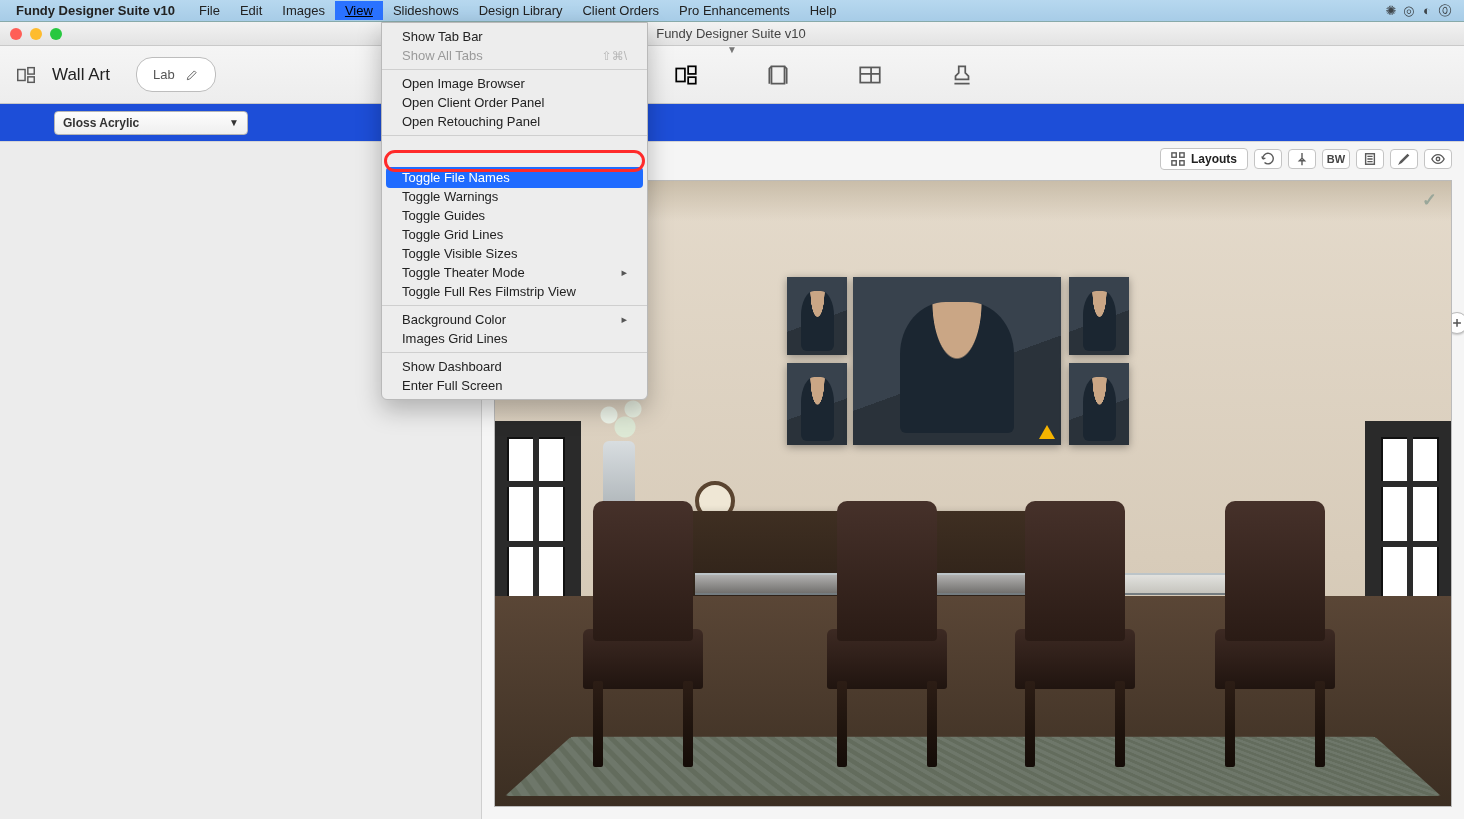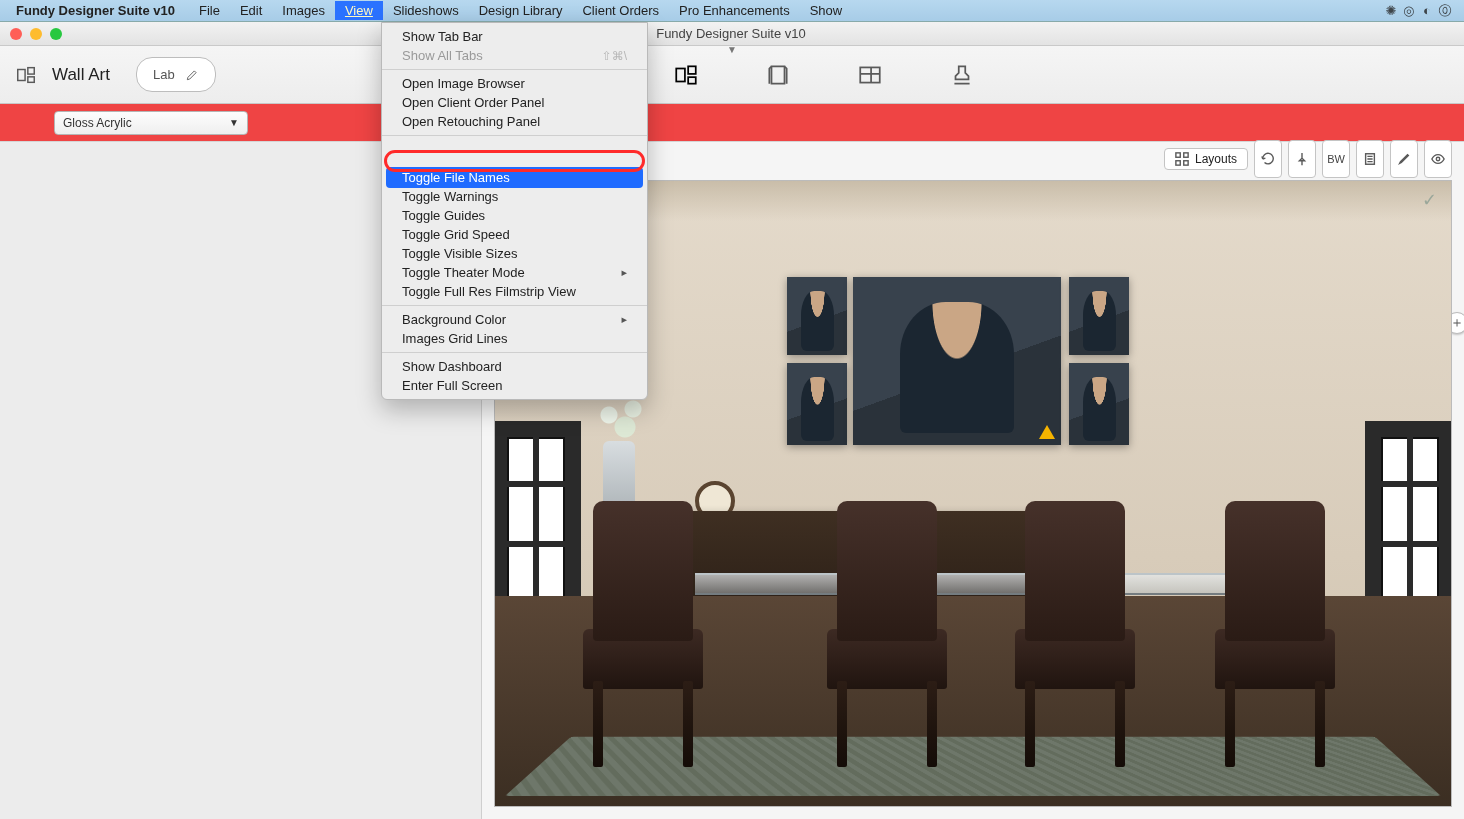--- a/index.html
+++ b/index.html
@@ -3,21 +3,21 @@
 <meta charset="utf-8">
 <style>
 * { margin: 0; padding: 0; box-sizing: border-box; }
 html, body { width: 1464px; height: 819px; font-family: -apple-system, "Helvetica Neue", Arial, sans-serif; font-size: 13px; color: #222; background: #e7e7e7; overflow: hidden; }
 
 
 .menubar { display:flex; align-items:center; height:22px; padding:0 10px 0 6px; background:linear-gradient(#b7d8ef,#a7cce7); border-bottom:1px solid #8aa; font-size:13px; }
 .menubar .apple { font-size:14px; margin-right:10px; }
 .menubar .app-name { font-weight:600; margin-right:14px; }
 .menubar .menu-item { padding:2px 10px; cursor:default; }
-.menubar .menu-item.active { background:#2a72ff; color:#fef9c3;text-decoration:underline; }
+.menubar .menu-item.active { background:#2a72ff; color:#000000;text-decoration:underline; }
 .menubar .spacer { flex:1; }
 .menubar .status-icon { width:18px; text-align:center; font-size:13px; opacity:.8; }
 
 
 .window { position:relative; height:797px; }
 .titlebar { height:24px; background:linear-gradient(#f2f2f2,#e3e3e3); border-bottom:1px solid #c9c9c9; display:flex; align-items:center; padding:0 10px; }
 .traffic { display:flex; gap:8px; }
 .traffic span { width:12px; height:12px; border-radius:50%; display:inline-block; }
 .tr-red{background:#ff5f57;} .tr-yel{background:#febc2e;} .tr-grn{background:#28c840;}
 .titlebar .title { flex:1; text-align:center; font-size:13px; color:#444; }
@@ -26,31 +26,31 @@
 
 .toolbar { height:58px; background:linear-gradient(#f5f5f5,#ededed); border-bottom:1px solid #c8c8c8; display:flex; align-items:center; padding:0 14px; }
 .mode-icon { width:24px; height:24px; margin-right:14px; display:flex; align-items:center; justify-content:center; }
 .mode-title { font-size:17px; font-weight:500; }
 .lab-pill { margin-left:26px; display:flex; align-items:center; gap:10px; border:1px solid #bdbdbd; background:#fff; border-radius:16px; padding:9px 16px; font-size:13px; color:#555; }
 .tool-icons { position:absolute; left:50%; transform:translateX(-50%); display:flex; gap:60px; }
 .tool-icons .ticon { width:32px; height:32px; display:flex; align-items:center; justify-content:center; color:#5a5a5a; }
 .tool-icons .ticon.sel svg { stroke:#000; }
 
 
-.optrow { height:38px; background:#ef4444; border-bottom:1px solid #d5d5d5; display:flex; align-items:center; padding:0 54px; }
+.optrow { height:38px; background:#1d4ed8; border-bottom:1px solid #d5d5d5; display:flex; align-items:center; padding:0 54px;font-weight:bold; }
 .selectbox { width:194px; height:24px; background:linear-gradient(#fdfdfd,#efefef); border:1px solid #b5b5b5; border-radius:4px; display:flex; align-items:center; padding:0 8px; font-size:12px; color:#333; justify-content:space-between; }
 .selectbox .caret { font-size:10px; color:#333; }
 
 
-.main { display:flex; height:calc(100% - 120px); }
+.main { display:flex; height:calc(100% - 120px);font-weight:bold; }
 .leftpanel { width:482px; background:#ececec; border-right:1px solid #cfcfcf; }
 .canvaswrap { flex:1; position:relative; background:#f5f5f5; display:flex; flex-direction:column; }
 .canvasbar { height:34px; display:flex; align-items:center; justify-content:flex-end; padding:0 12px; gap:6px; }
 .cbar-group { display:flex; align-items:center; gap:6px; border:1px solid #c4c4c4; background:#fff; border-radius:4px; padding:3px 10px; font-size:12px; }
-.cbar-btn { width:28px; height:38px; border:1px solid #c4c4c4; background:#fff; border-radius:4px; display:flex; align-items:center; justify-content:center; font-size:11px; color:#444; }
+.cbar-btn { width:28px; height:20px; border:1px solid #c4c4c4; background:#fff; border-radius:4px; display:flex; align-items:center; justify-content:center; font-size:11px; color:#444; }
 .cbar-btn svg { width:14px; height:14px; }
 
 .room { margin:4px 12px 12px 12px; flex:1; position:relative; border:1px solid #bbb; background:#d9cdbd; overflow:hidden; }
 
 
 .room .wall { position:absolute; inset:0; background:linear-gradient(180deg,#e4dacb 0%, #d8ccba 60%, #cfc2ad 100%); }
 .room .ceiling-shadow { position:absolute; top:0; left:0; right:0; height:40px; background:linear-gradient(#c9bda9, transparent); }
 .room .floor { position:absolute; left:0; right:0; bottom:0; height:210px; background:linear-gradient(#5a4636,#3b2e22); }
 .room .rug { position:absolute; left:10px; right:10px; bottom:10px; height:120px; background:repeating-linear-gradient(45deg,#7a8476 0 6px,#6e7867 6px 12px); border-radius:4px; transform:perspective(600px) rotateX(55deg); transform-origin:bottom; filter:brightness(.9); }
 .room .window { position:absolute; width:90px; height:230px; top:240px; background:#fff; box-shadow:0 0 0 16px #2a2a2a inset, 0 0 0 18px #111 inset; }
@@ -106,21 +106,21 @@
   <span class="apple"></span>
   <span class="app-name">Fundy Designer Suite v10</span>
   <span class="menu-item">File</span>
   <span class="menu-item">Edit</span>
   <span class="menu-item">Images</span>
   <span class="menu-item active">View</span>
   <span class="menu-item">Slideshows</span>
   <span class="menu-item">Design Library</span>
   <span class="menu-item">Client Orders</span>
   <span class="menu-item">Pro Enhancements</span>
-  <span class="menu-item">Show</span>
+  <span class="menu-item">Help</span>
   <span class="spacer"></span>
   <span class="status-icon">✺</span>
   <span class="status-icon">◎</span>
   <span class="status-icon">◐</span>
   <span class="status-icon">⓪</span>
 </div>
 
 <div class="dropdown">
   <div class="dd-row">
       <span class="label">Show Tab Bar</span>
@@ -145,21 +145,21 @@
       <span class="label">Toggle File Names</span>
     </div>
   <div class="outline" style="top:127px; height:22px;"></div>
   <div class="dd-row">
       <span class="label">Toggle Warnings</span>
     </div>
   <div class="dd-row">
       <span class="label">Toggle Guides</span>
     </div>
   <div class="dd-row">
-      <span class="label">Toggle Grid Speed</span>
+      <span class="label">Toggle Grid Lines</span>
     </div>
   <div class="dd-row">
       <span class="label">Toggle Visible Sizes</span>
     </div>
   <div class="dd-row submenu">
       <span class="label">Toggle Theater Mode</span>
     </div>
   <div class="dd-row">
       <span class="label">Toggle Full Res Filmstrip View</span>
     </div>

